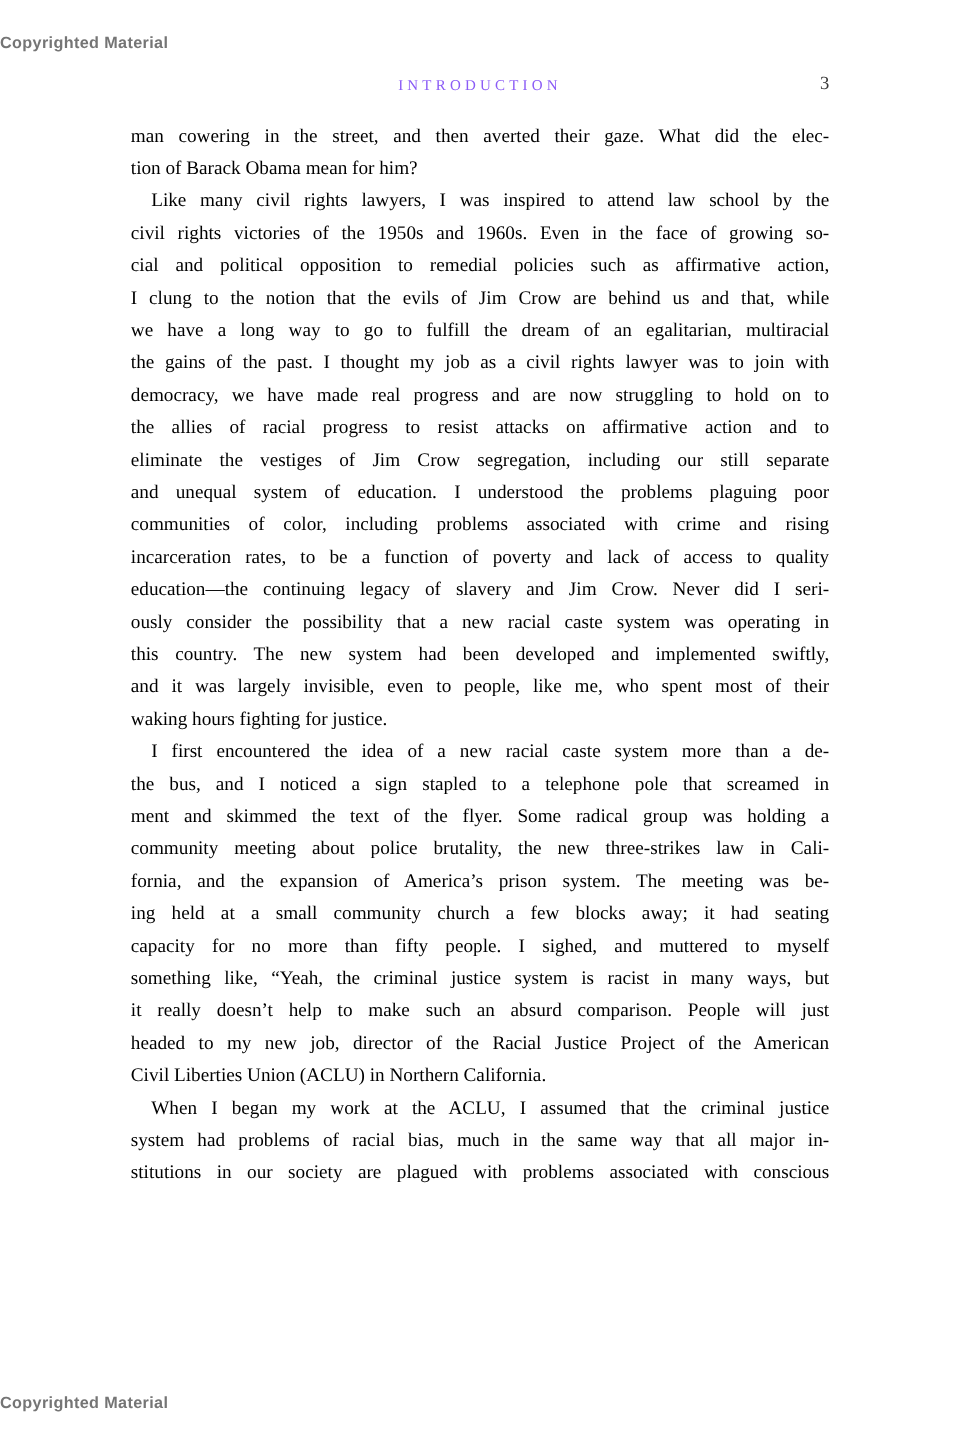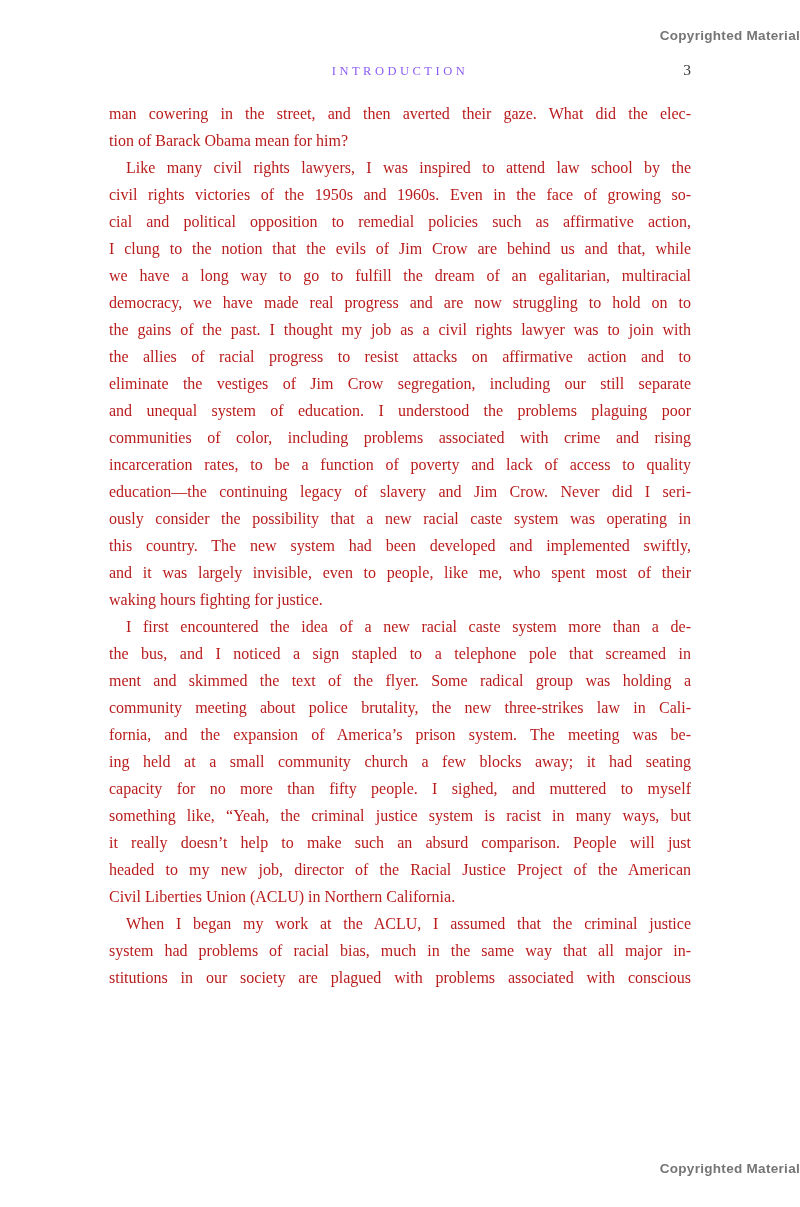--- a/index.html
+++ b/index.html
@@ -6,21 +6,21 @@
   body {
     width: 800px; height: 1207px;
     background: #ffffff;
     font-family: "Liberation Serif", serif;
     position: relative;
     overflow: hidden;
   }
   .page { position: absolute; inset: 0; background: #ffffff; }
   .copyright-notice {
     position: absolute; left: 0; width: 100%;
-    text-align: right;
+    text-align: left;
     font-family: "Liberation Sans", sans-serif;
     font-weight: bold;
     font-size: 13.5px;
     letter-spacing: 0.3px;
     color: #757575;
   }
   .copyright-top { top: 28px; }
   .copyright-bottom { top: 1161px; }
   .running-header {
     position: absolute; left: 109px; top: 64px;
@@ -36,21 +36,21 @@
   .page-number {
     position: absolute; right: 0; top: -3px;
     font-size: 15.5px;
     color: #383838;
   }
   .body-text {
     position: absolute; left: 109px; top: 100px;
     width: 582px;
     font-size: 16px;
     line-height: 27px;
-    color: #b91c1c;
+    color: #000000;
   }
   .line { height: 27px; overflow: hidden; }
   .line.just { text-align: justify; text-align-last: justify; }
   .line.indent { text-indent: 17px; }
   .smallcaps { font-variant: small-caps; letter-spacing: 0.4px; }
 </style>
 </head>
 <body>
 
 <div class="page">
@@ -66,22 +66,22 @@
       <div class="paragraph">
         <div class="line just"><span>man cowering in the street, and then averted their gaze. What did the elec-</span></div>
         <div class="line"><span>tion of Barack Obama mean for him?</span></div>
       </div>
       <div class="paragraph">
         <div class="line just indent"><span>Like many civil rights lawyers, I was inspired to attend law school by the</span></div>
         <div class="line just"><span>civil rights victories of the 1950s and 1960s. Even in the face of growing so-</span></div>
         <div class="line just"><span>cial and political opposition to remedial policies such as affirmative action,</span></div>
         <div class="line just"><span>I clung to the notion that the evils of Jim Crow are behind us and that, while</span></div>
         <div class="line just"><span>we have a long way to go to fulfill the dream of an egalitarian, multiracial</span></div>
+        <div class="line just"><span>the gains of the past. I thought my job as a civil rights lawyer was to join with</span></div>
         <div class="line just"><span>democracy, we have made real progress and are now struggling to hold on to</span></div>
-        <div class="line just"><span>the gains of the past. I thought my job as a civil rights lawyer was to join with</span></div>
         <div class="line just"><span>the allies of racial progress to resist attacks on affirmative action and to</span></div>
         <div class="line just"><span>eliminate the vestiges of Jim Crow segregation, including our still separate</span></div>
         <div class="line just"><span>and unequal system of education. I understood the problems plaguing poor</span></div>
         <div class="line just"><span>communities of color, including problems associated with crime and rising</span></div>
         <div class="line just"><span>incarceration rates, to be a function of poverty and lack of access to quality</span></div>
         <div class="line just"><span>education—the continuing legacy of slavery and Jim Crow. Never did I seri-</span></div>
         <div class="line just"><span>ously consider the possibility that a new racial caste system was operating in</span></div>
         <div class="line just"><span>this country. The new system had been developed and implemented swiftly,</span></div>
         <div class="line just"><span>and it was largely invisible, even to people, like me, who spent most of their</span></div>
         <div class="line"><span>waking hours fighting for justice.</span></div>

